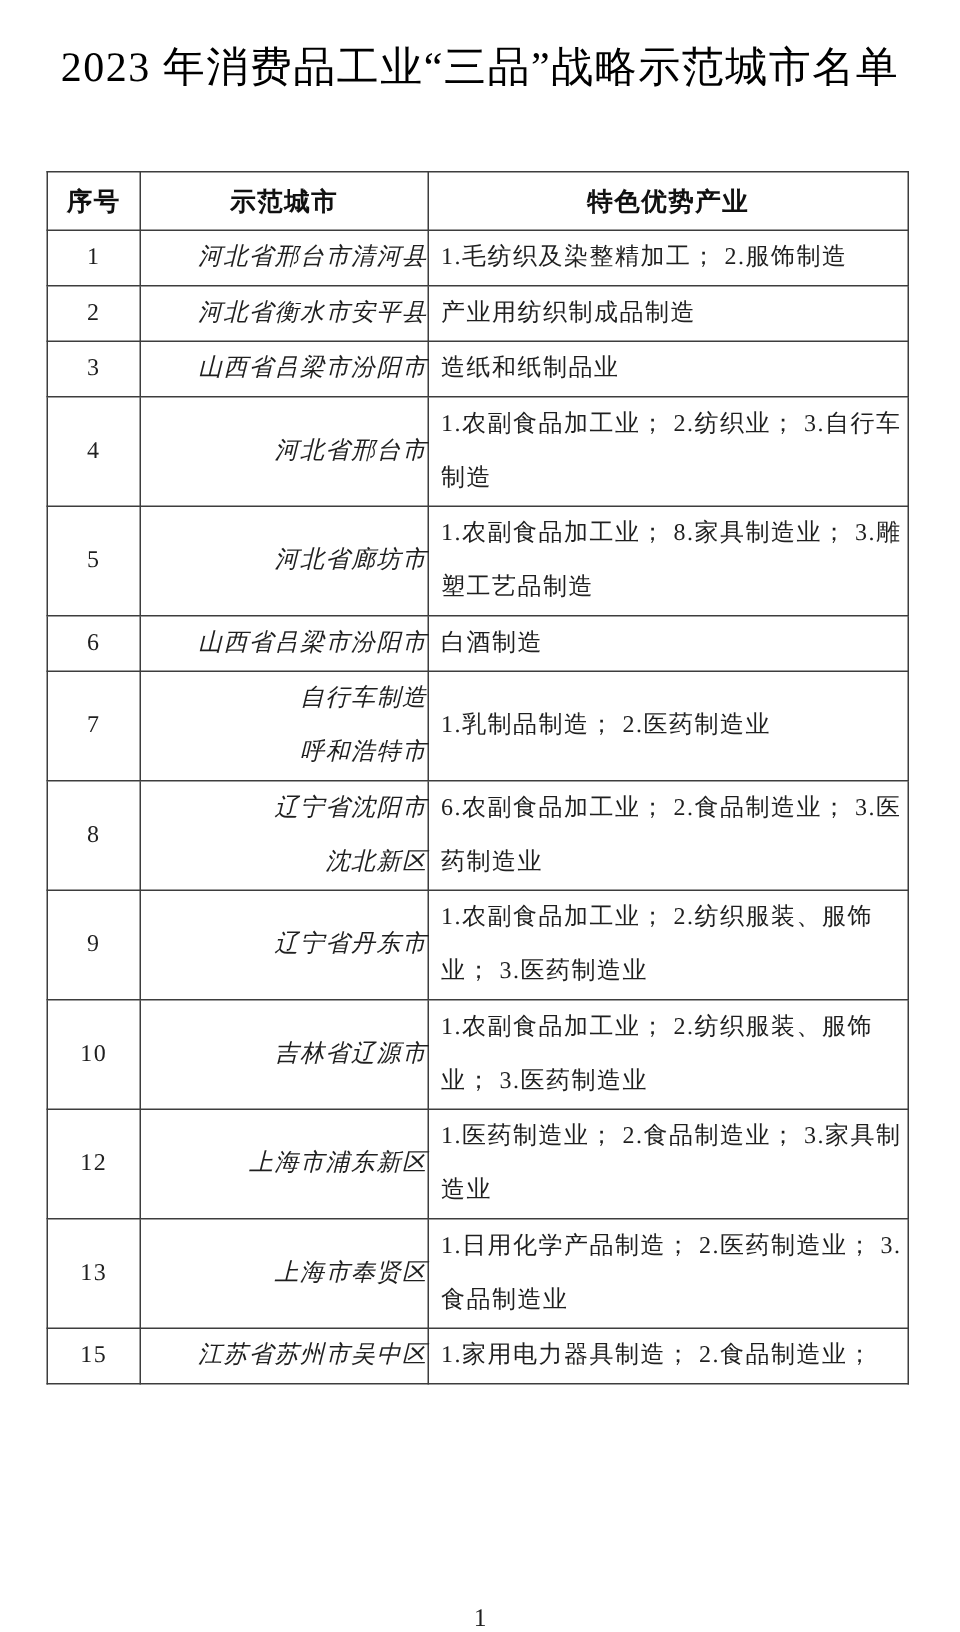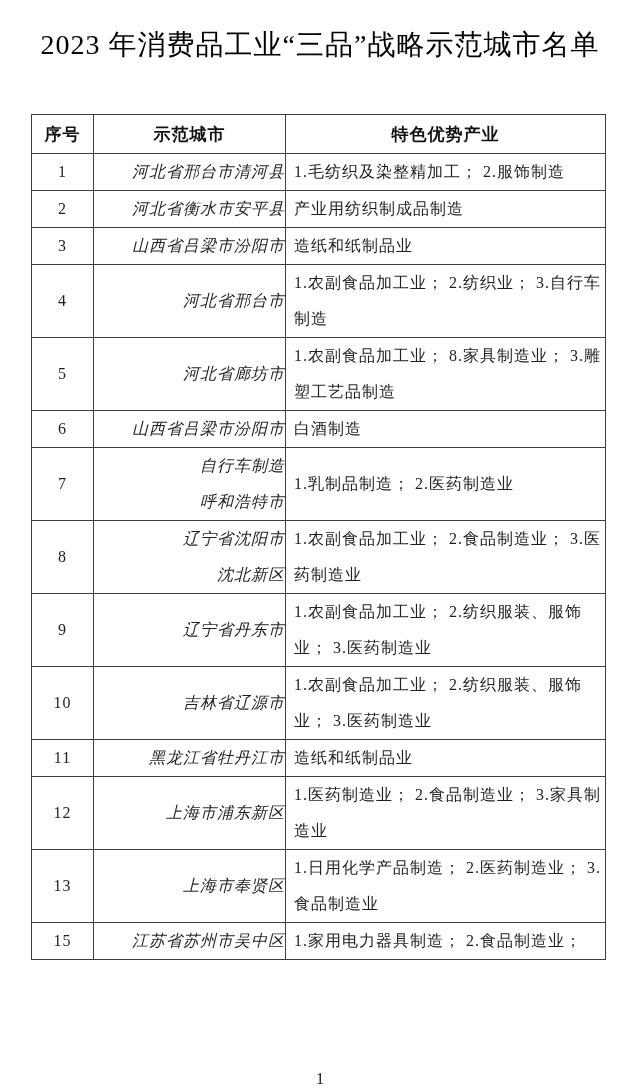--- a/index.html
+++ b/index.html
@@ -139,36 +139,31 @@
         <tr>
       <td class="cell-no">7</td>
       <td class="cell-city">自行车制造
 呼和浩特市</td>
       <td class="cell-industry">1.乳制品制造； 2.医药制造业</td>
     </tr>
         <tr>
       <td class="cell-no">8</td>
       <td class="cell-city">辽宁省沈阳市
 沈北新区</td>
-      <td class="cell-industry">1.农副食品加工业； 2.食品制造业； 3.医药制造业</td>
+      <td class="cell-industry">6.农副食品加工业； 2.食品制造业； 3.医药制造业</td>
     </tr>
         <tr>
       <td class="cell-no">9</td>
       <td class="cell-city">辽宁省丹东市</td>
       <td class="cell-industry">1.农副食品加工业； 2.纺织服装、服饰业； 3.医药制造业</td>
     </tr>
         <tr>
       <td class="cell-no">10</td>
       <td class="cell-city">吉林省辽源市</td>
       <td class="cell-industry">1.农副食品加工业； 2.纺织服装、服饰业； 3.医药制造业</td>
-    </tr>
-        <tr>
-      <td class="cell-no">11</td>
-      <td class="cell-city">黑龙江省牡丹江市</td>
-      <td class="cell-industry">造纸和纸制品业</td>
     </tr>
         <tr>
       <td class="cell-no">12</td>
       <td class="cell-city">上海市浦东新区</td>
       <td class="cell-industry">1.医药制造业； 2.食品制造业； 3.家具制造业</td>
     </tr>
         <tr>
       <td class="cell-no">13</td>
       <td class="cell-city">上海市奉贤区</td>
       <td class="cell-industry">1.日用化学产品制造； 2.医药制造业； 3.食品制造业</td>

